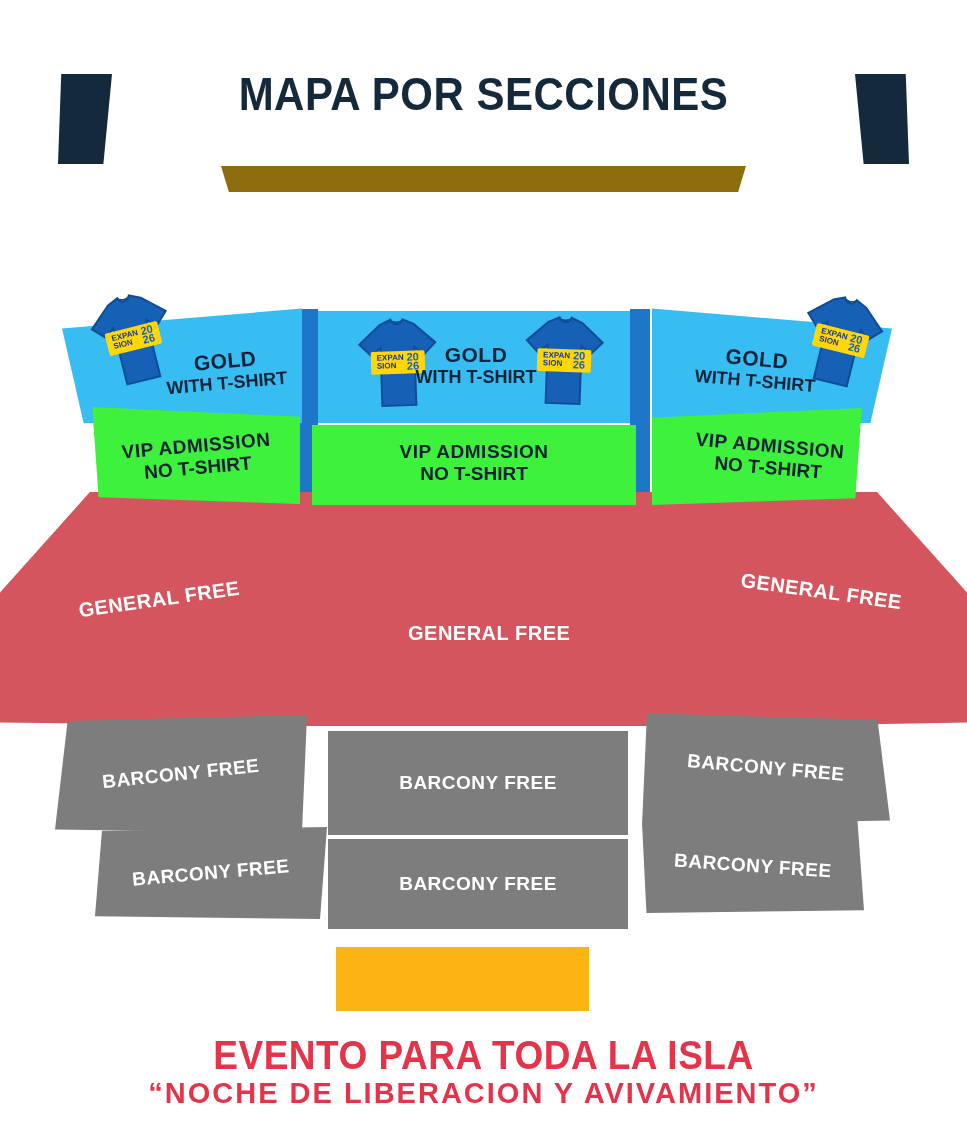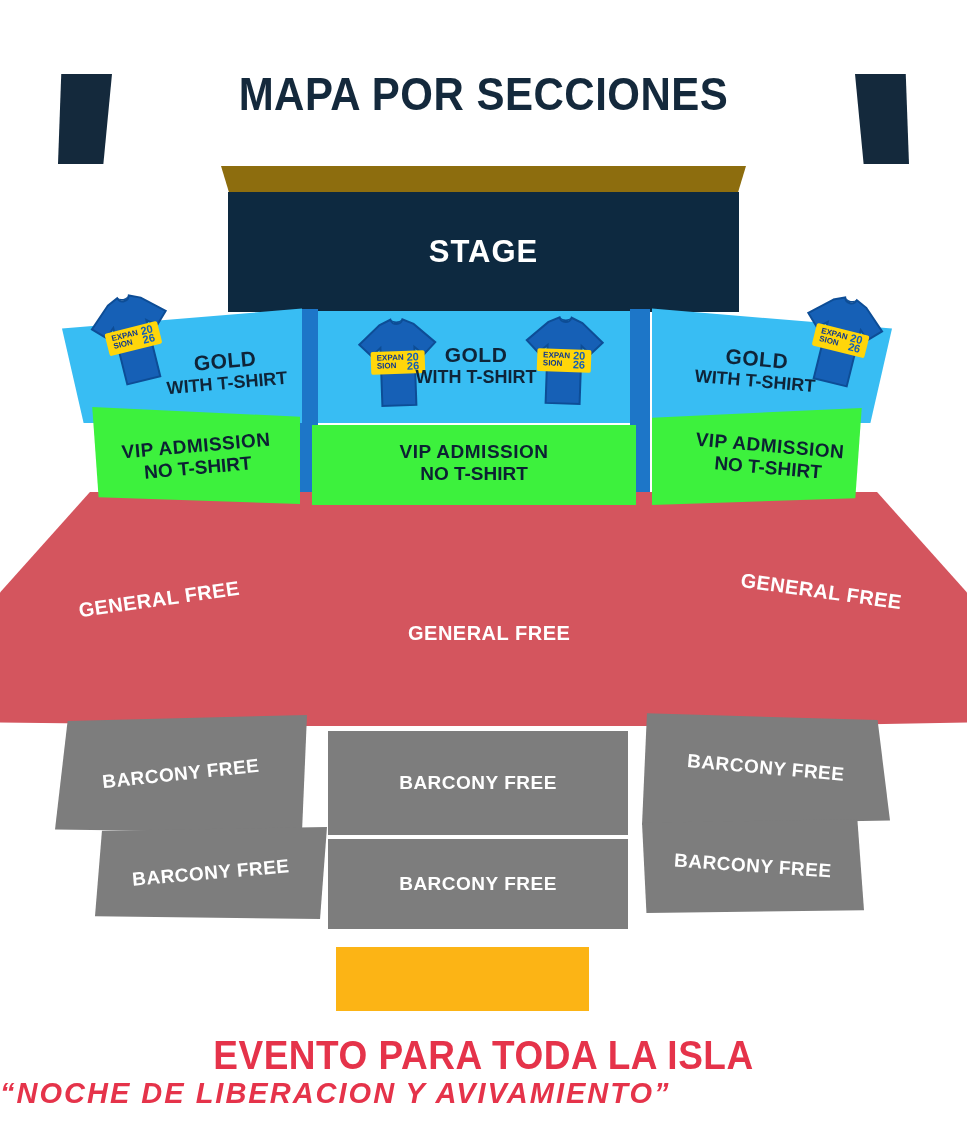--- a/index.html
+++ b/index.html
@@ -98,38 +98,35 @@
     font-size:8px; color:#123a8c; }
   .logo-right { display:flex; flex-direction:column; line-height:.9; font-weight:900;
     font-size:11px; color:#1660b6; }
 
   
   .yellow-banner { position:absolute; left:336px; top:900px; width:253px; height:64px;
     background:var(--banner-yellow,#fcb415); z-index:2; }
   .footer1 { position:absolute; top:988px; left:0; width:100%; text-align:center;
     font-size:37px; font-weight:900; color:var(--footer-red,#e5334a);
     transform:scaleY(1.08); letter-spacing:.5px; }
-  .footer2 { position:absolute; top:1030px; left:0; width:100%; 
-    font-size:29px; font-weight:700; color:var(--footer-red,#e5334a); letter-spacing:2px;font-style:italic; }
+  .footer2 { position:absolute; top:1030px; left:0; width:100%; text-align:center;
+    font-size:29px; font-weight:700; color:var(--footer-red,#e5334a); letter-spacing:2px; }
   .bottom-bar { position:absolute; left:0; top:1078px; width:967px; height:47px;
     background:#05090d; border-radius:16px 16px 0 0; }
 </style>
 </head>
 <body>
 
 <div class="canvas">
 
   <div class="pillar left"></div>
   <div class="pillar right"></div>
   <div class="title">MAPA POR SECCIONES</div>
 
   <div class="stage-apron"></div>
-  <div class="stage">
-    <span>STAGE</span>
-  </div>
 
   <div class="strip s1"></div>
   <div class="strip s2"></div>
 
   <div class="gold gleft"></div>
   <div class="gold gcenter"></div>
   <div class="gold gright"></div>
 
   <div class="tshirt t1">
     <svg viewBox="0 0 100 95">

